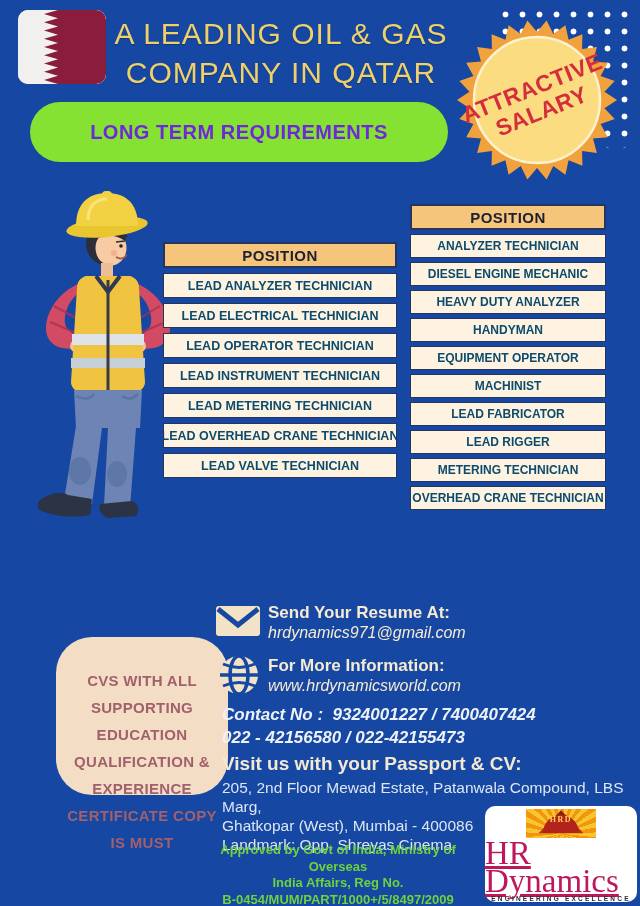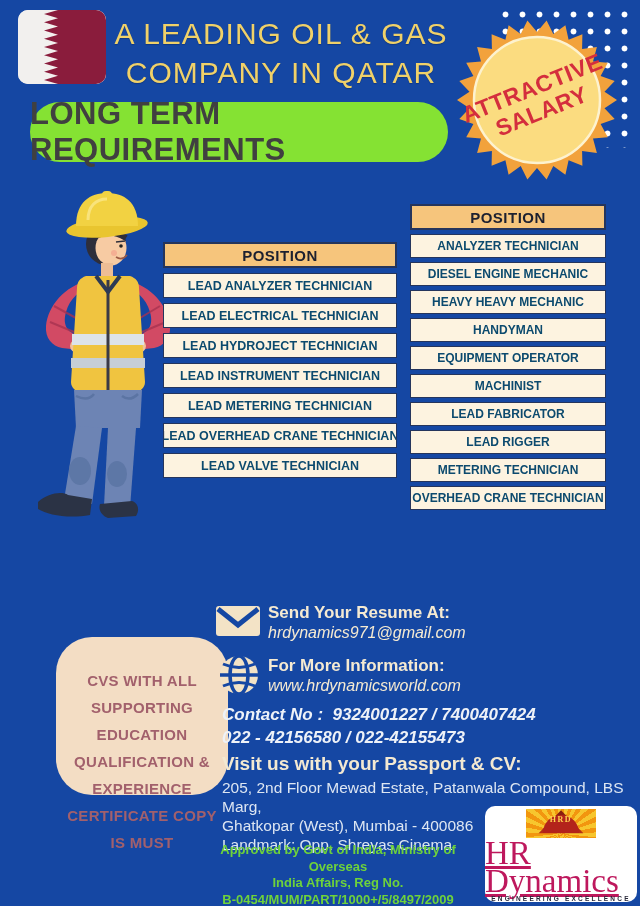--- a/index.html
+++ b/index.html
@@ -11,21 +11,21 @@
   .abs { position:absolute; }
 
   
   .flag { left:18px; top:10px; width:88px; height:74px; border-radius:10px;
           overflow:hidden; background:#f2f0ee; }
   .title { left:108px; top:14px; width:346px; text-align:center;
            color:#f0d169; font-weight:normal; font-size:30px; line-height:39px;
            letter-spacing:1px; text-shadow:0 1px 1px rgba(10,30,70,.35); }
   .banner { left:30px; top:102px; width:418px; height:60px; background:#85e233;
             border-radius:30px; display:flex; align-items:center; justify-content:center;
-            color:#404040; font-weight:bold; font-size:31px; letter-spacing:.5px; }
+            color:#6d28d9; font-weight:bold; font-size:20px; letter-spacing:.5px; }
   .dots { left:497px; top:6px; width:140px; height:142px;
           background-image:radial-gradient(circle,#ffffff 2.6px, rgba(255,255,255,0) 3.3px);
           background-size:17px 17px; }
   .burst-wrap { left:452px; top:15px; width:170px; height:170px; }
   .burst-text { position:absolute; inset:0; display:flex; flex-direction:column;
                 align-items:center; justify-content:center;
                 transform:rotate(-22deg); color:#d42e3d; font-weight:bold;
                 font-size:23px; line-height:25px; letter-spacing:.5px; text-align:center; }
 
   
@@ -152,34 +152,34 @@
       <path d="M20 316 C30 307 44 305 50 309 L74 313 L72 329 C50 333 30 329 20 323 Z" fill="#2b3345"></path>
       <path d="M82 318 L114 315 C120 317 122 324 118 330 L90 332 C84 330 80 324 82 318 Z" fill="#2b3345"></path>
     </svg>
   </div>
 
   <div class="tbl tbl-left">
     <div class="tbl-header">POSITION</div>
     <div>
         <div class="row">LEAD ANALYZER TECHNICIAN</div>
         <div class="row">LEAD ELECTRICAL TECHNICIAN</div>
-        <div class="row">LEAD HYDROJECT TECHNICIAN</div>
+        <div class="row">LEAD OPERATOR TECHNICIAN</div>
         <div class="row">LEAD INSTRUMENT TECHNICIAN</div>
         <div class="row">LEAD METERING TECHNICIAN</div>
         <div class="row">LEAD OVERHEAD CRANE TECHNICIAN</div>
         <div class="row">LEAD VALVE TECHNICIAN</div>
       </div>
   </div>
 
   <div class="tbl tbl-right">
     <div class="tbl-header">POSITION</div>
     <div>
         <div class="row">ANALYZER TECHNICIAN</div>
         <div class="row">DIESEL ENGINE MECHANIC</div>
-        <div class="row">HEAVY HEAVY MECHANIC</div>
+        <div class="row">HEAVY DUTY ANALYZER</div>
         <div class="row">HANDYMAN</div>
         <div class="row">EQUIPMENT OPERATOR</div>
         <div class="row">MACHINIST</div>
         <div class="row">LEAD FABRICATOR</div>
         <div class="row">LEAD RIGGER</div>
         <div class="row">METERING TECHNICIAN</div>
         <div class="row">OVERHEAD CRANE TECHNICIAN</div>
       </div>
   </div>
 

